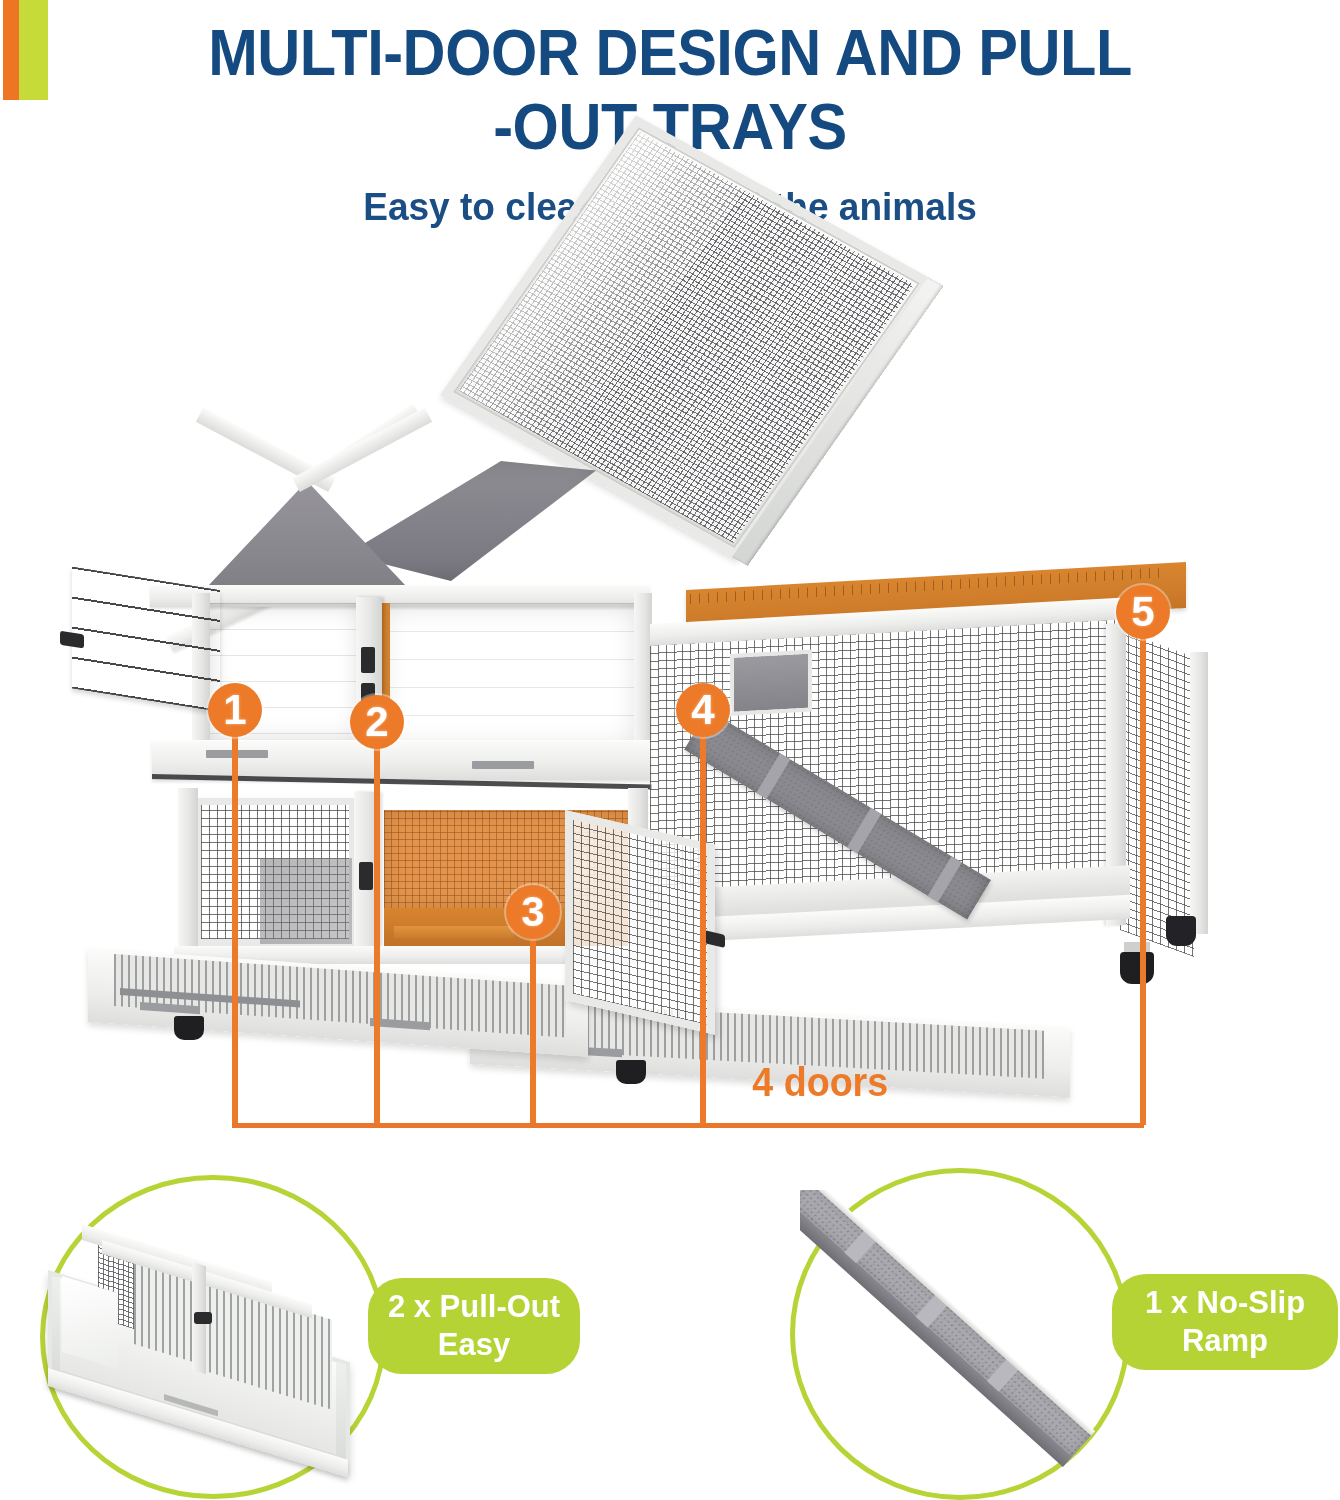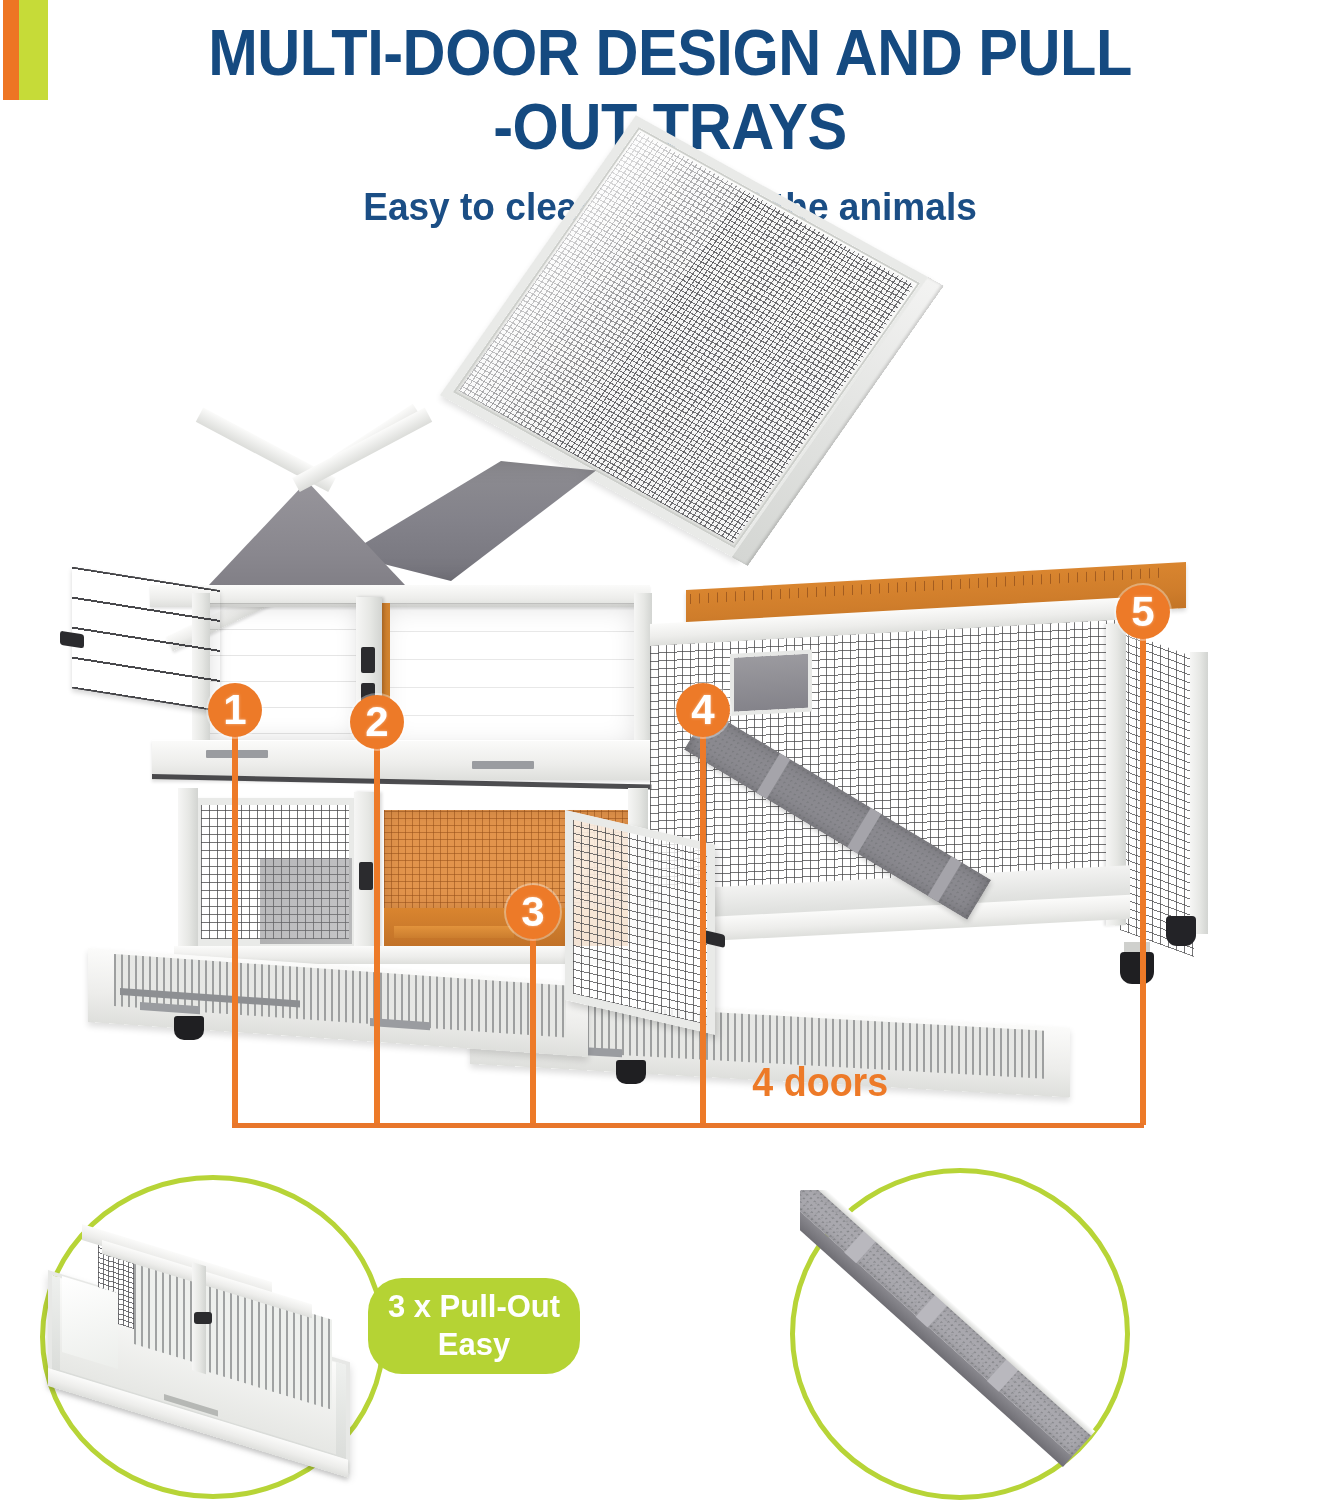--- a/index.html
+++ b/index.html
@@ -386,21 +386,21 @@
                       transform:skewY(17deg);transform-origin:0 0;
                       background:linear-gradient(150deg,#ffffff,#eceeeb);"></div>
 
           <div style="position:absolute;left:122px;top:176px;width:54px;height:6px;background:#b6b8b5;
                       transform:skewY(17deg);transform-origin:0 0;"></div>
         </div>
       </div>
 
       <div class="pill" style="left:368px;top:118px;width:212px;height:96px;">
         <div>
-          <div>3 x Pull-Out</div>
+          <div>2 x Pull-Out</div>
           <div>Easy</div>
         </div>
       </div>
     </div>
 
     <div class="card" style="left:670px;">
       <div class="ellipse" style="left:120px;top:8px;width:330px;height:322px;"></div>
 
       <div style="position:absolute;left:130px;top:30px;width:320px;height:280px;overflow:hidden;">
         <div style="position:absolute;left:10px;top:-10px;width:380px;height:44px;
@@ -415,17 +415,23 @@
 
           <div style="position:absolute;left:74px;top:-1px;width:16px;height:32px;background:#b9b8be;"></div>
           <div style="position:absolute;left:170px;top:-1px;width:16px;height:32px;background:#b9b8be;"></div>
           <div style="position:absolute;left:266px;top:-1px;width:16px;height:32px;background:#b9b8be;"></div>
 
           <div style="position:absolute;left:0;top:-4px;width:380px;height:6px;
                       background:linear-gradient(180deg,#ffffff,#d9dad7);"></div>
         </div>
       </div>
 
+      <div class="pill" style="left:442px;top:114px;width:226px;height:96px;">
+        <div>
+          <div>1 x No-Slip</div>
+          <div>Ramp</div>
+        </div>
+      </div>
     </div>
 
   </div>
 
 </div>
 
 </body></html>

